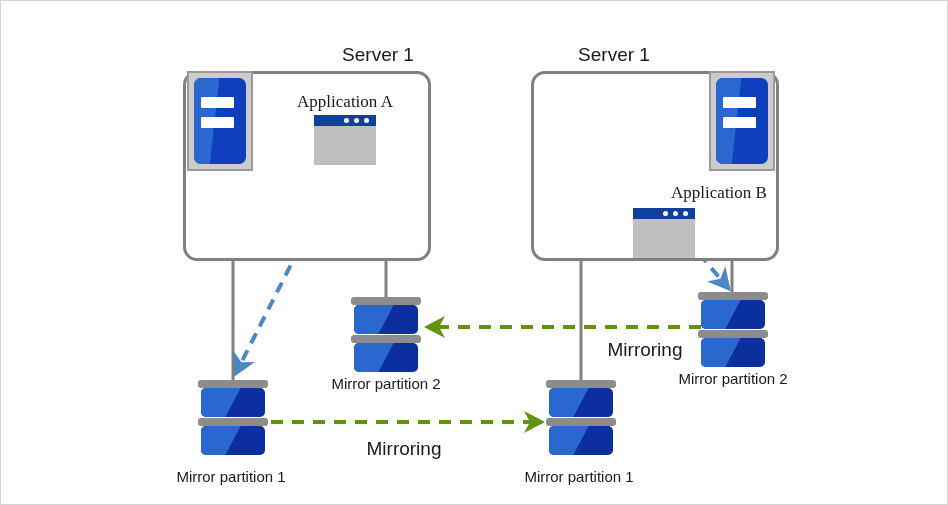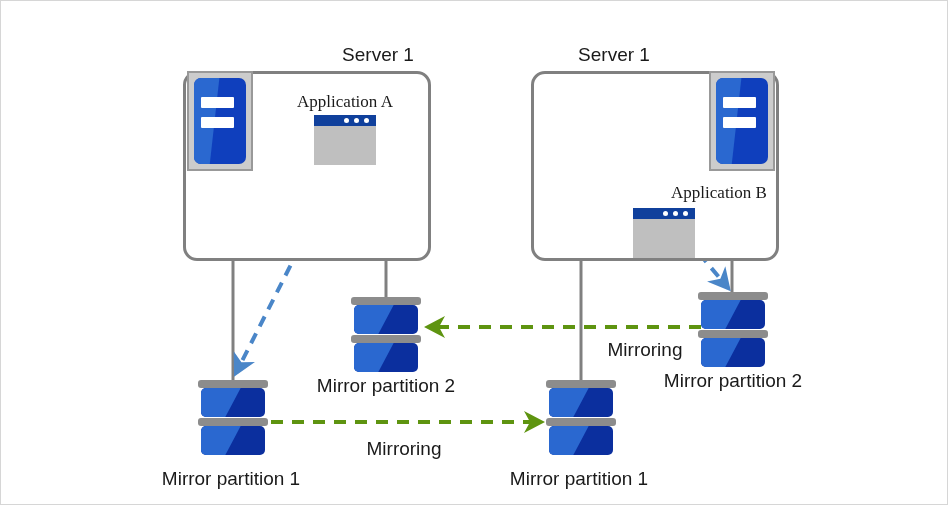--- a/index.html
+++ b/index.html
@@ -30,21 +30,21 @@
     font-size: 19px;
     line-height: 1;
     white-space: nowrap;
     font-family: "Liberation Sans", sans-serif;
   }
   .lbl-center {
     transform: translateX(-50%);
   }
   .srv-title { font-size: 19px; }
   .app-title { font-size: 17px; font-family: Liberation Serif, serif; }
-  .part-lbl { font-size: 19px; }
+  .part-lbl { font-size: 15px; }
   .mirror-lbl { font-size: 19px; }
 
   
   .server-box {
     position: absolute;
     border: 3px solid #808080;
     border-radius: 14px;
     background: #ffffff;
     box-sizing: border-box;
   }

